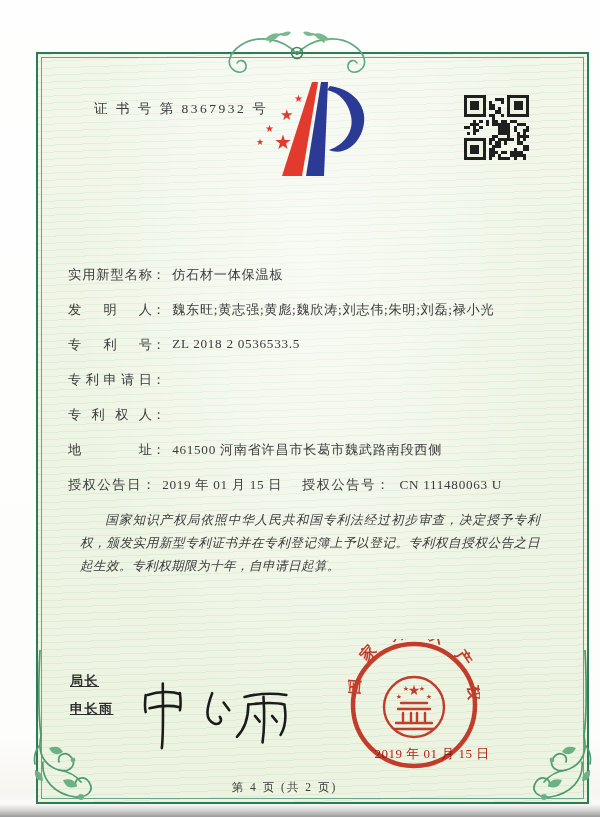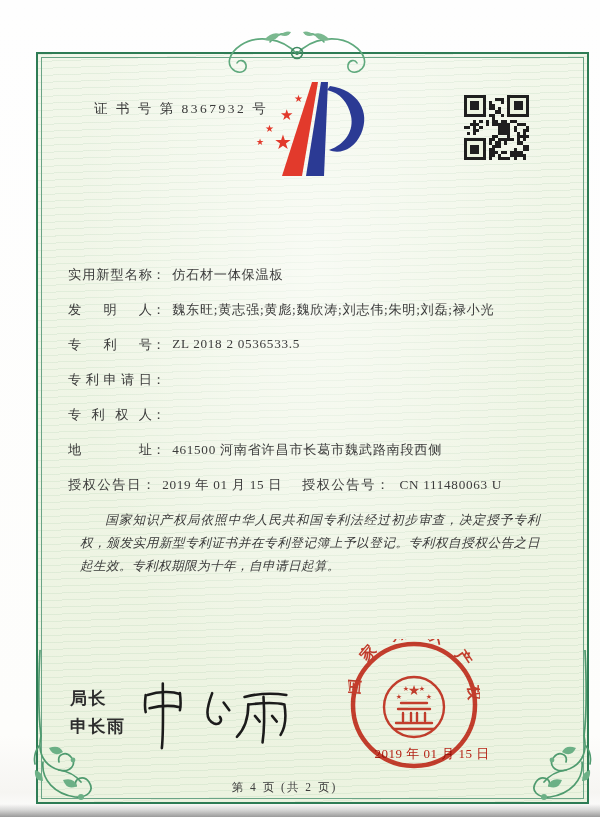--- a/index.html
+++ b/index.html
@@ -36,22 +36,22 @@
   .jlab{display:inline-block;width:84px;text-align:justify;text-align-last:justify;}
   .fcolon{margin-right:7px;}
   .fval{letter-spacing:.7px;}
   .pair1{width:234px;display:flex;}
   .plab{letter-spacing:1.6px;}
   
   .paras{position:absolute;left:30px;top:455px;width:460px;font-size:12.6px;line-height:1.82;
     color:#3a3a3a;text-align:justify;font-style:italic;letter-spacing:.4px;margin-left:12px;}
   .paras p{margin:0;text-indent:2em;}
   
-  .signer{position:absolute;left:32px;top:631px;font-family:"Liberation Sans","DejaVu Sans",sans-serif;
-    font-size:17px;color:#2d2d2d;line-height:28px;font-weight:600;letter-spacing:1.5px;}
+  .signer{position:absolute;left:32px;top:613px;font-family:"Liberation Sans","DejaVu Sans",sans-serif;
+    font-size:13px;color:#2d2d2d;line-height:28px;font-weight:600;letter-spacing:1.5px;text-decoration:underline;}
   .signature{position:absolute;left:92px;top:622px;}
   .seal{position:absolute;left:310px;top:585px;width:132px;height:132px;mix-blend-mode:multiply;opacity:.93;}
   .seal-date{position:absolute;left:318px;top:691px;width:152px;text-align:center;color:#c6261a;
     font-size:13px;letter-spacing:.5px;mix-blend-mode:multiply;white-space:nowrap;}
   .footer{position:absolute;left:0;right:0;top:726px;text-align:center;font-size:11.5px;
     color:#3c3c3c;letter-spacing:2px;transform:translateX(-28px);}
 </style>
 </head>
 <body>
 

